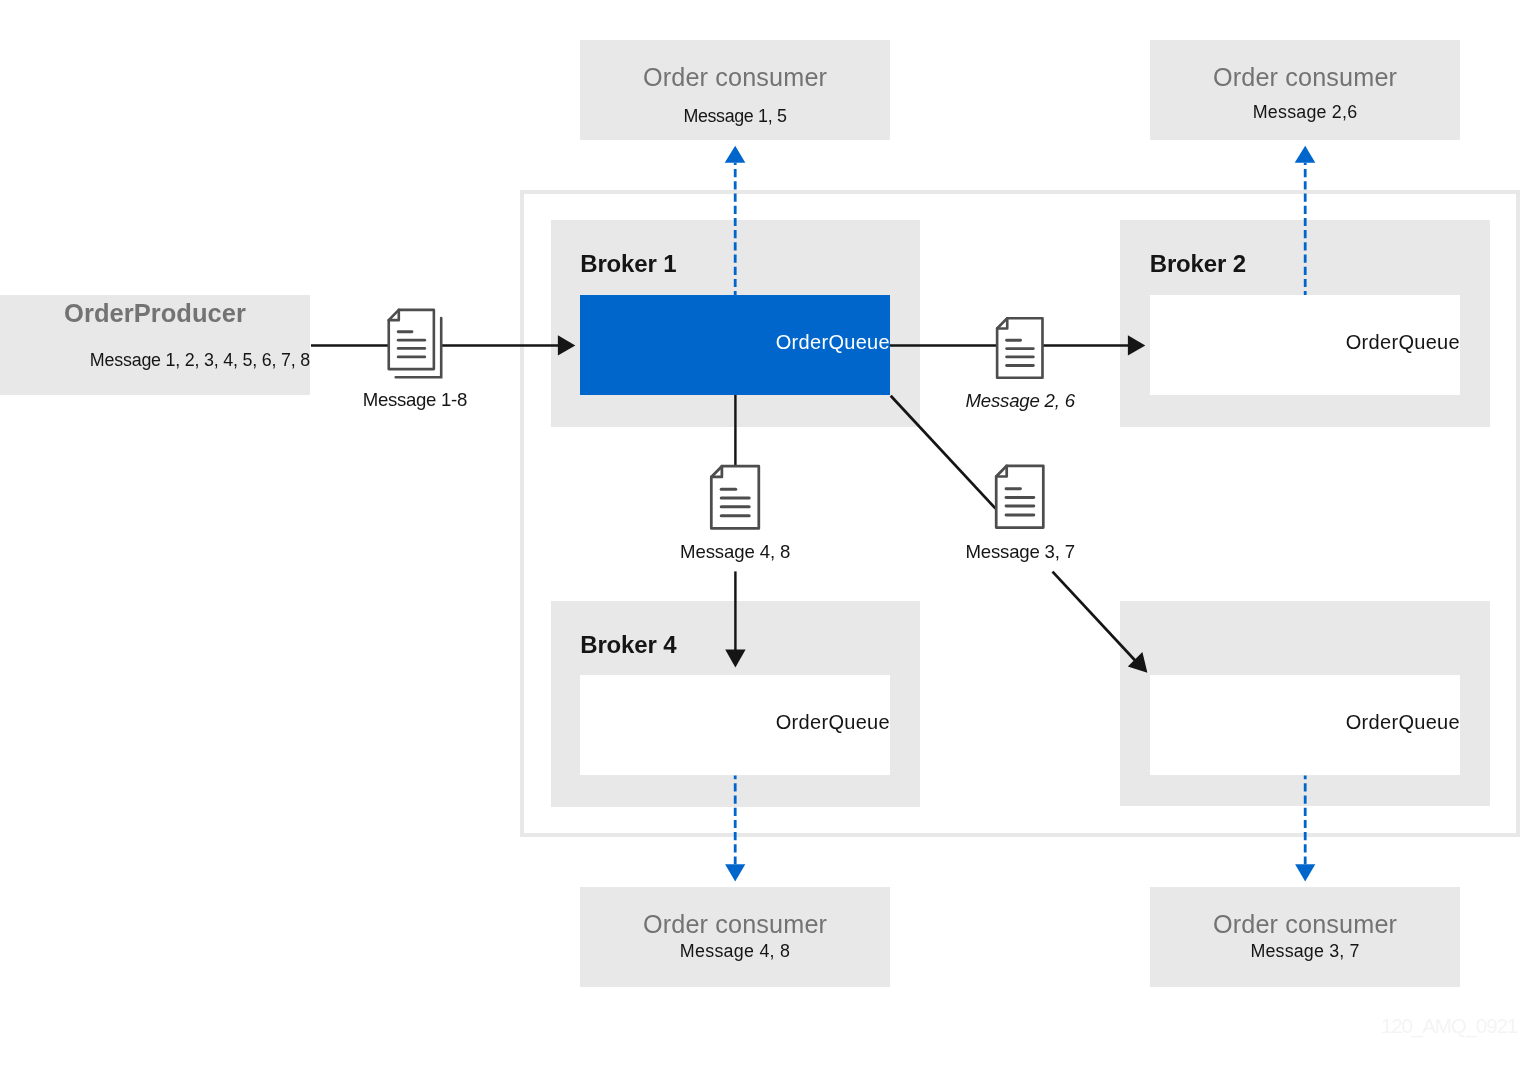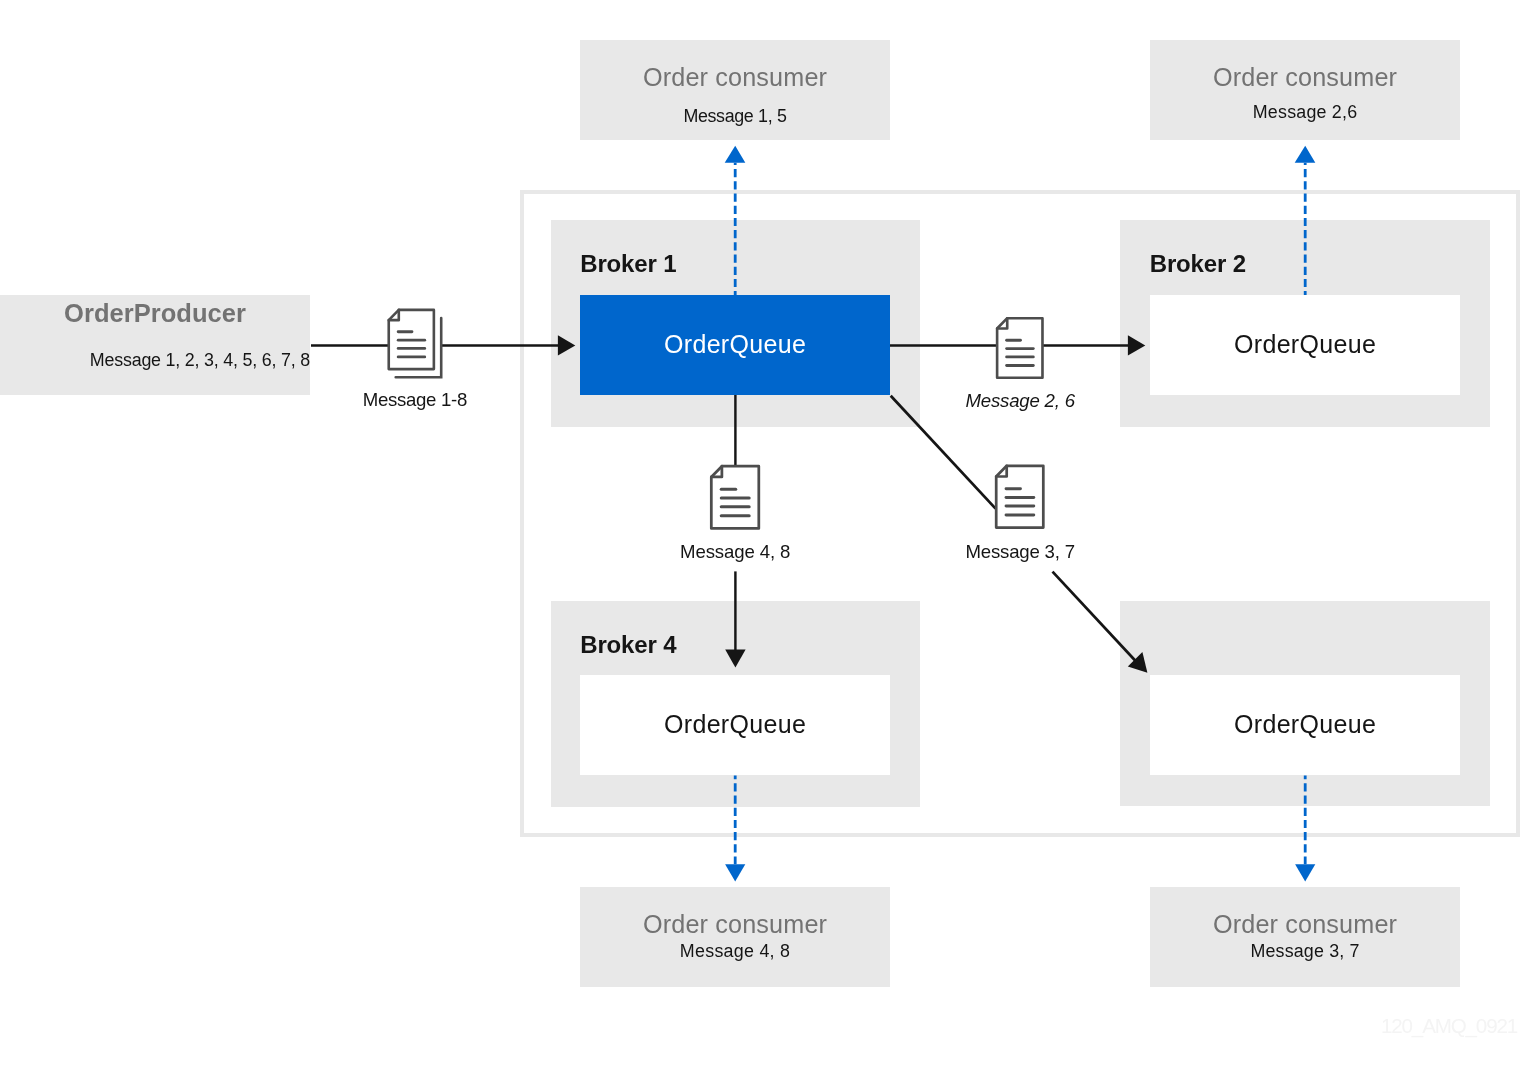--- a/index.html
+++ b/index.html
@@ -23,22 +23,22 @@
 
   
   .node-title{position:absolute;left:0;width:100%;text-align:center;
               font-size:25.2px;font-weight:400;letter-spacing:0.154px;
               text-indent:0.077px;line-height:1;color:#737373;}
   .node-sub{position:absolute;left:0;width:100%;text-align:center;
             font-size:17.85px;font-weight:400;line-height:1;color:#151515;}
   .producer-title{font-weight:700;font-size:25.5px;letter-spacing:0.033px;text-indent:+0.0165px;}
   .broker-name{position:absolute;font-size:24px;font-weight:700;letter-spacing:-0.143px;
                line-height:1;color:#151515;white-space:nowrap;}
-  .queue-text{position:absolute;left:0;width:100%;text-align:center;
-              font-size:25px;font-weight:400;letter-spacing:0.311px;
+  .queue-text{position:absolute;left:0;width:100%;text-align:right;
+              font-size:20px;font-weight:400;letter-spacing:0.311px;
               text-indent:0.1555px;line-height:1;}
   .queue-text.on-blue{color:#ffffff;}
   .msg-label{position:absolute;font-size:18.6px;font-weight:400;
              line-height:1;color:#151515;white-space:nowrap;}
   #watermark{position:absolute;font-size:20.6px;font-weight:400;letter-spacing:-1.164px;
              line-height:1;color:#f4f4f4;white-space:nowrap;}
 
   svg.overlay{position:absolute;left:0;top:0;width:1520px;height:1067px;pointer-events:none;}
 </style>
 </head>

